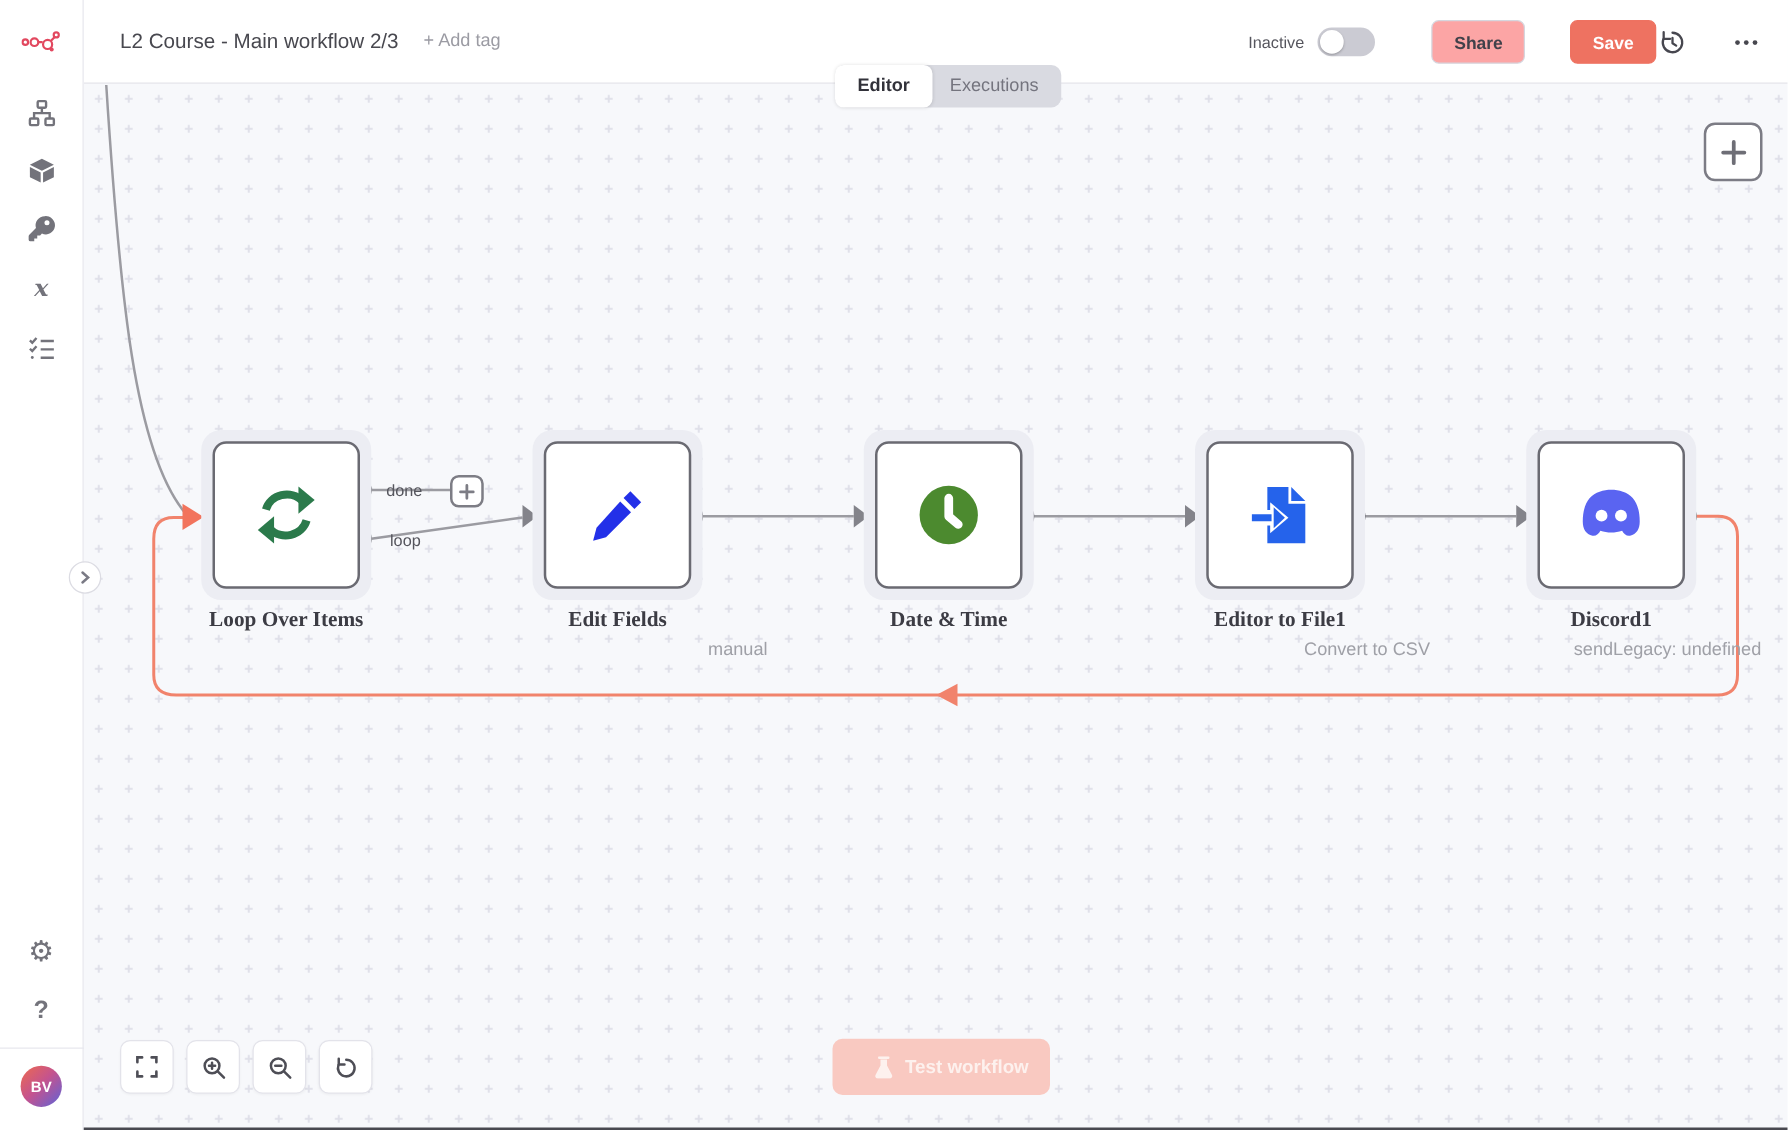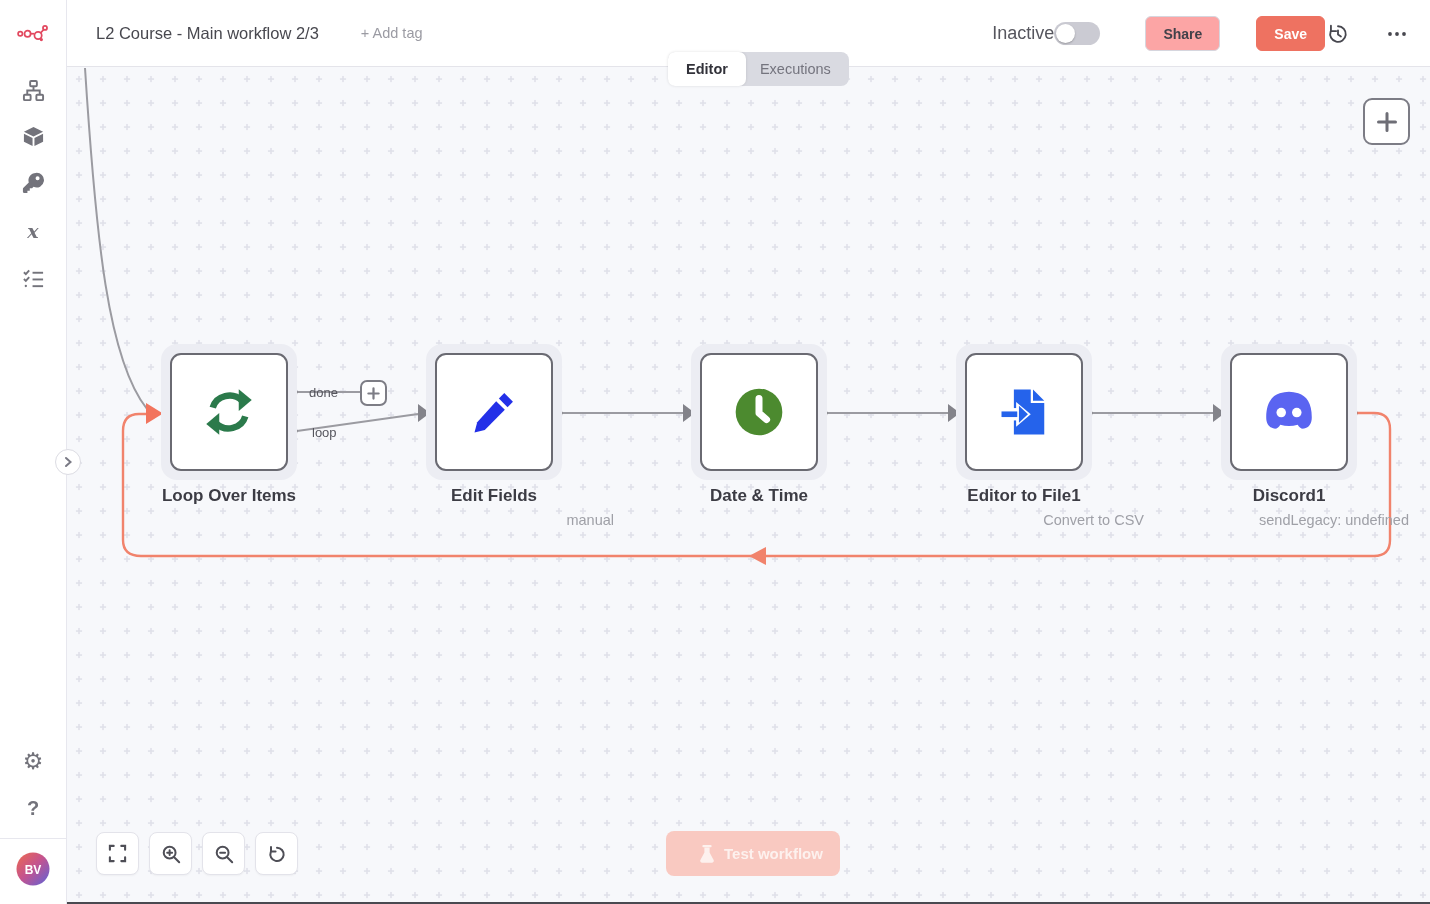--- a/index.html
+++ b/index.html
@@ -18,23 +18,23 @@
     background:linear-gradient(135deg,#ee6a4d 0%,#c4538f 48%,#5c63d8 100%);
     color:#fff; font-size:12px; font-weight:bold; display:flex; align-items:center; justify-content:center; }
   .var-x { font-family:"DejaVu Serif", serif; font-style:italic; font-weight:bold; font-size:19px; }
   .help-q { font-size:20px; font-weight:bold; }
   .gear-g { font-size:23px; line-height:1; }
 
   
   .header { position:absolute; left:67px; top:0; width:1363px; height:67px;
     background:#fff; border-bottom:1px solid #e4e4ea; z-index:4; display:flex; align-items:center; }
   .wf-title { margin-left:29px; font-size:16.5px; color:#48484f; }
-  .add-tag { margin-left:42px; font-size:14.5px; color:#9b9ba3; cursor:pointer; }
+  .add-tag { margin-left:20px; font-size:14.5px; color:#9b9ba3; cursor:pointer; }
   .hdr-right { position:absolute; right:0; top:0; height:67px; display:flex; align-items:center; padding-right:20px; }
-  .status-label { font-size:18px; color:#56565e; }
+  .status-label { font-size:13px; color:#56565e; margin-right:11px; }
   .toggle { width:46px; height:23px; border-radius:12px; background:#cbcbd3; position:relative; cursor:pointer; margin-right:45px; }
   .toggle-knob { position:absolute; left:2px; top:2px; width:19px; height:19px; border-radius:50%;
     background:#fff; box-shadow:0 1px 2px rgba(0,0,0,.25); }
   .btn-share { height:35px; padding:0 17px; background:#fca5a5; border:1px solid #d6d6de; border-radius:6px;
     font-size:14px; font-weight:bold; color:#41414a; cursor:pointer; margin-right:36px; }
   .btn-save { height:35px; padding:0 17px; background:#ee7261; border:1px solid #ee7261; border-radius:6px;
     font-size:14px; font-weight:bold; color:#fff; cursor:pointer; }
   .hist-btn { width:26px; height:26px; display:flex; align-items:center; justify-content:center; cursor:pointer; margin-right:33px; }
   .dots-btn { width:26px; height:26px; display:flex; align-items:center; justify-content:center; cursor:pointer; }
 
@@ -48,21 +48,21 @@
   .tab.inactive { color:#74747e; }
 
   
   .canvas { position:absolute; left:67px; top:67px; width:1363px; height:837px; background:#f7f8fb; overflow:hidden; }
   .wires { position:absolute; left:0; top:0; }
 
   .node { position:absolute; top:277px; width:136px; height:136px; background:#ecedf3; border-radius:16px; cursor:pointer; }
   .node-box { position:absolute; left:9px; top:9px; width:118px; height:118px; background:#fff;
     border:2px solid #6a6a72; border-radius:11px; display:flex; align-items:center; justify-content:center; }
   .node-name { position:absolute; top:142px; left:-52px; width:240px; text-align:center;
-    font-size:17px; font-weight:bold; color:#3c3c44; }
+    font-size:17px; font-weight:bold; color:#3c3c44;font-family:Liberation Serif, serif; }
   .node-sub { position:absolute; top:168px; left:-52px; width:240px; text-align:right;
     font-size:14.5px; color:#9fa0a7; }
 
   .out-label { position:absolute; font-size:13px; color:#55555d; }
   .plus-mini { position:absolute; left:293px; top:313px; width:27px; height:26px; background:#fff;
     border:2px solid #7d7d85; border-radius:7px; display:flex; align-items:center; justify-content:center; cursor:pointer; }
   .plus-big { position:absolute; left:1296px; top:31px; width:47px; height:47px; background:#fff;
     border:2px solid #7c7c85; border-radius:9px; display:flex; align-items:center; justify-content:center; cursor:pointer; }
 
   .zoom-bar { position:absolute; left:29px; top:765px; display:flex; gap:10px; }

